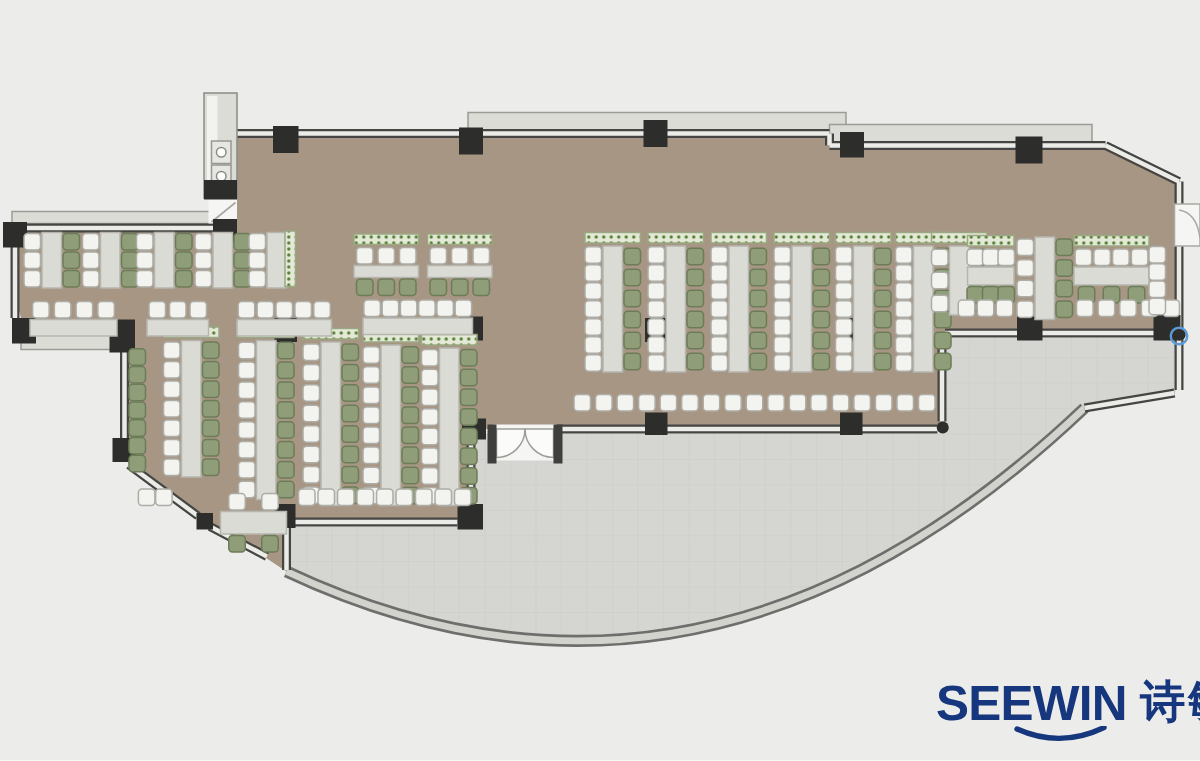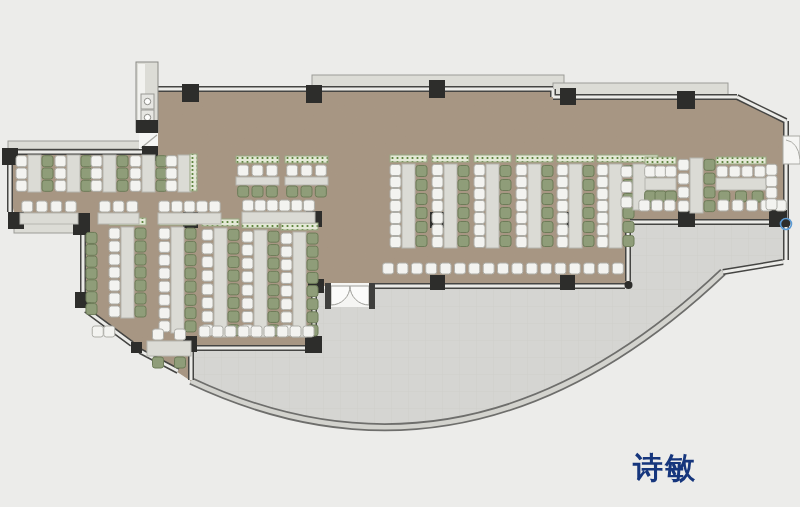--- a/index.html
+++ b/index.html
@@ -461,15 +461,21 @@
         <rect x="766" y="198.75" width="11" height="11" rx="2.5" fill="#f3f3f0" stroke="#adada7"></rect>
         <rect x="190" y="154" width="7" height="37" fill="url(#dots)" stroke="#9aa883"></rect>
       </g>
 
     <g id="markers">
         <circle cx="786" cy="224" r="5.5" fill="none" stroke="#5b9bd5" stroke-width="1.6"></circle>
       </g>
   </svg>
 
   <div class="logo">
+    <span class="latin">
+      <span>SEEWIN</span>
+      <svg width="62" height="11" viewBox="0 0 62 11">
+        <path d="M2,2 Q31,15 60,1" fill="none" stroke="#16367d" stroke-width="3.6" stroke-linecap="round"></path>
+      </svg>
+    </span>
     <span class="cn">诗敏</span>
   </div>
 </div>
 
 </body></html>

